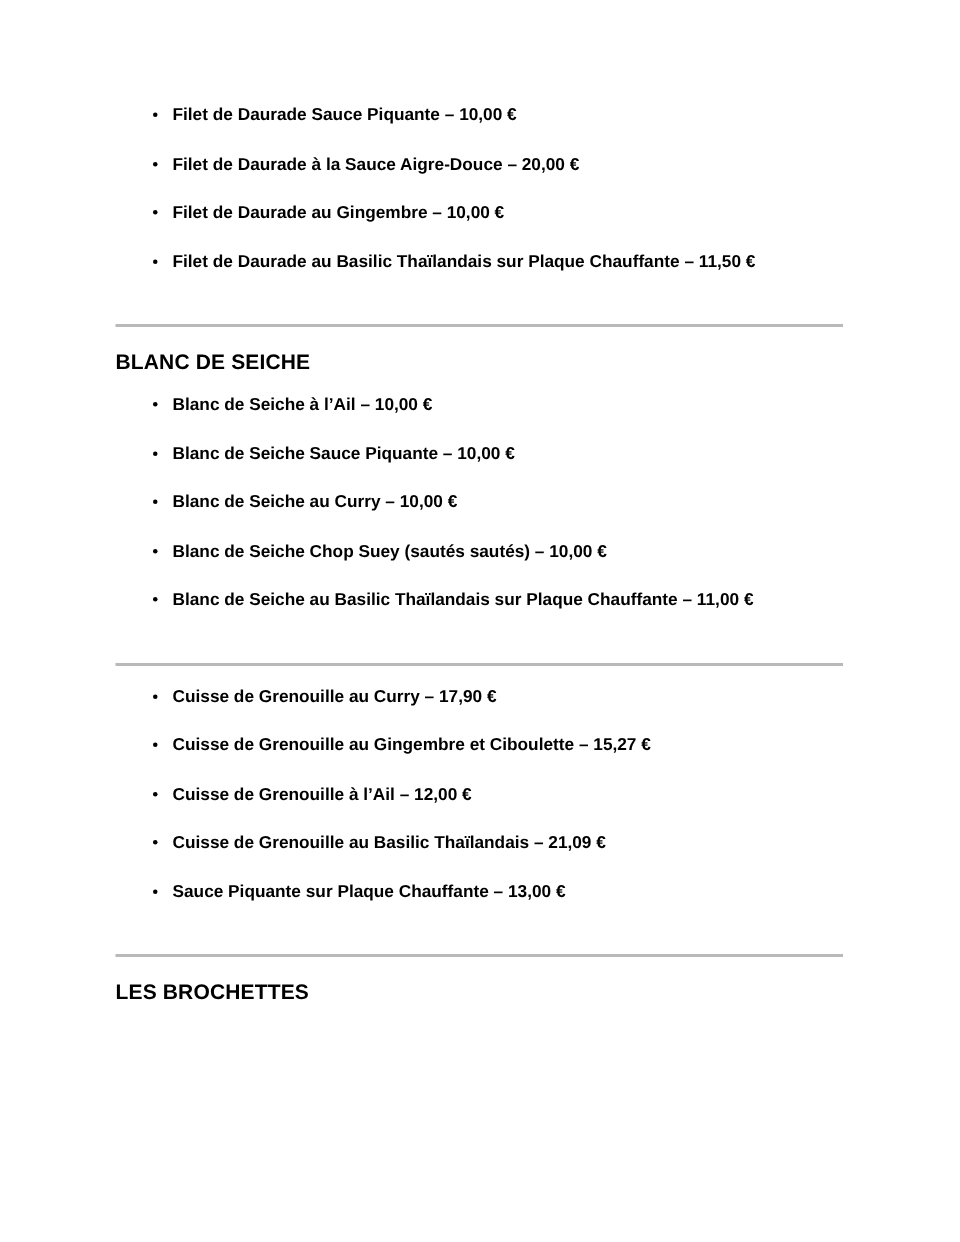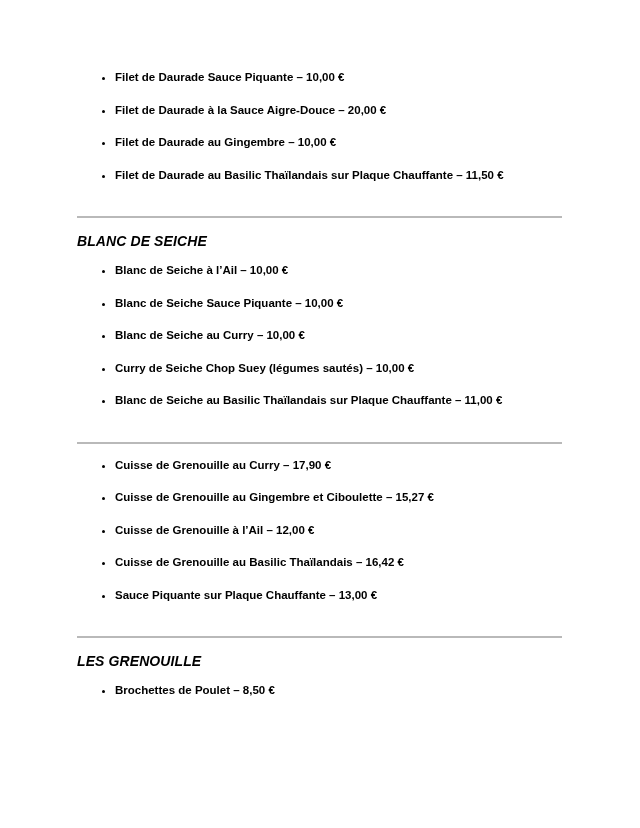--- a/index.html
+++ b/index.html
@@ -34,21 +34,20 @@
     margin: 16px 0 0 0;
     width: 100%;
   }
   h2.section-heading {
     font-size: 14px;
     line-height: 16px;
     font-weight: 700;
     color: var(--text-color, #000000);
     margin: 15px 0 0 0;
     letter-spacing: 0.1px;
-    font-style: italic;
   }
   ul.menu-list {
     list-style: disc outside;
     margin: 14px 0 0 0;
     padding: 0 0 0 38px;
   }
   ul.menu-list li {
     font-size: 11.5px;
     line-height: 15px;
     font-weight: 700;
@@ -75,37 +74,34 @@
         </ul>
   </section>
 
   <section class="menu-section">
     <hr class="divider">
     <h2 class="section-heading">BLANC DE SEICHE</h2>
     <ul class="menu-list">
           <li>Blanc de Seiche à l’Ail – 10,00 €</li>
           <li>Blanc de Seiche Sauce Piquante – 10,00 €</li>
           <li>Blanc de Seiche au Curry – 10,00 €</li>
-          <li>Curry de Seiche Chop Suey (légumes sautés) – 10,00 €</li>
+          <li>Blanc de Seiche Chop Suey (sautés sautés) – 10,00 €</li>
           <li>Blanc de Seiche au Basilic Thaïlandais sur Plaque Chauffante – 11,00 €</li>
         </ul>
   </section>
 
   <section class="menu-section">
     <hr class="divider">
     <ul class="menu-list">
           <li>Cuisse de Grenouille au Curry – 17,90 €</li>
           <li>Cuisse de Grenouille au Gingembre et Ciboulette – 15,27 €</li>
           <li>Cuisse de Grenouille à l’Ail – 12,00 €</li>
-          <li>Cuisse de Grenouille au Basilic Thaïlandais – 16,42 €</li>
+          <li>Cuisse de Grenouille au Basilic Thaïlandais – 21,09 €</li>
           <li>Sauce Piquante sur Plaque Chauffante – 13,00 €</li>
         </ul>
   </section>
 
   <section class="menu-section">
     <hr class="divider">
-    <h2 class="section-heading">LES GRENOUILLE</h2>
-    <ul class="menu-list">
-          <li>Brochettes de Poulet – 8,50 €</li>
-        </ul>
+    <h2 class="section-heading">LES BROCHETTES</h2>
   </section>
 </div>
 </div>
 
 </body></html>

